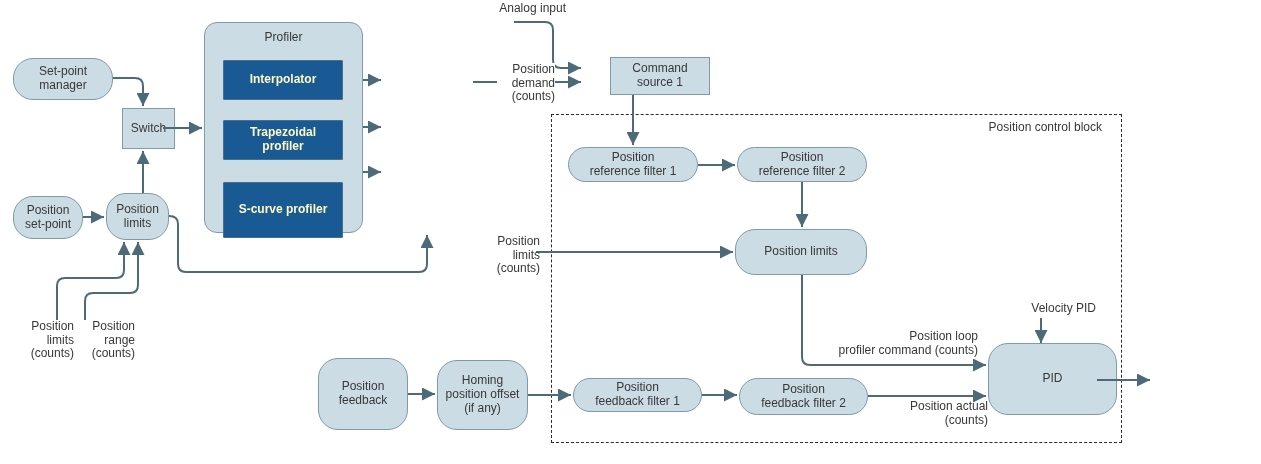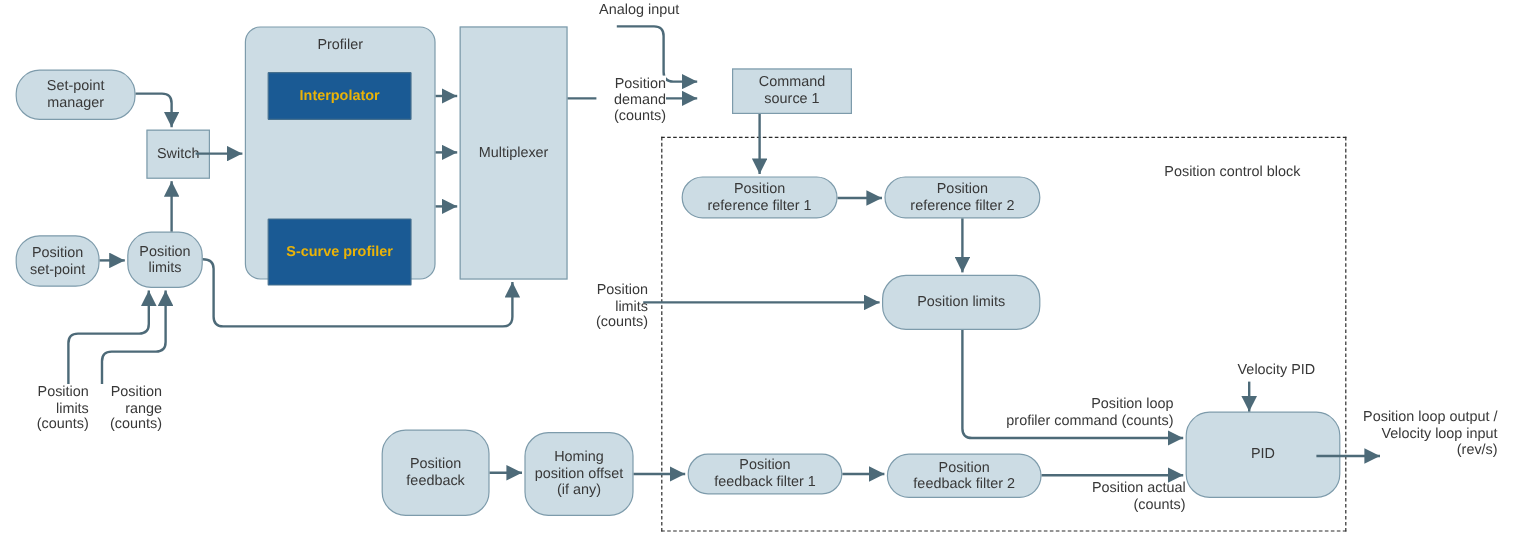--- a/index.html
+++ b/index.html
@@ -15,35 +15,35 @@
     white-space:pre-line;
     background:var(--box_fill,#ccdce4);
     border:1.5px solid var(--box_border,#7d9bab);
   }
   .round { border-radius:20px; }
   .biground { border-radius:13px; }
   .sharp { border-radius:0; }
   .dark {
     background:var(--dark_fill,#1a5a94);
     border:1px solid var(--dark_border,#46708e);
-    color:#eab308; font-weight:bold; border-radius:1px;
+    color:#fef9c3; font-weight:bold; border-radius:1px;
   }
   .container-label {
     position:absolute; font-size:12px; text-align:center;
   }
   .dashed {
     position:absolute; box-sizing:border-box;
     border:1px dashed var(--dashed_border,#2b2b2b); background:transparent;
   }
   .label {
     position:absolute; font-size:12px; line-height:1.13;
     text-align:right; white-space:pre-line;
   }
   .label.bg { background:#ffffff; }
-  .label.alignright { text-align:center;margin-top:16px; }
+  .label.alignright { text-align:right; }
   svg.wires { position:absolute; left:0; top:0; pointer-events:none; }
   svg.wires path.wire {
     fill:none; stroke:var(--wire,#4d6a78); stroke-width:2;
   }
   .arrowhead { fill:var(--wire,#4d6a78); }
 </style>
 </head>
 <body>
 
 <div class="canvas">
@@ -56,23 +56,24 @@
 
   <div class="node round" style="left:13px; top:58px; width:100px; height:42px">Set-point
 manager</div>
   <div class="node sharp" style="left:122px; top:108px; width:53px; height:41px">Switch</div>
   <div class="node round" style="left:13px; top:196px; width:70px; height:43px">Position
 set-point</div>
   <div class="node round" style="left:106px; top:193px; width:63px; height:47px">Position
 limits</div>
 
   <div class="node dark" style="left:223px; top:60px; width:120px; height:40px">Interpolator</div>
+  <div class="node dark" style="left:223px; top:120px; width:120px; height:40px">Trapezoidal
+profiler</div>
   <div class="node dark" style="left:223px; top:182px; width:120px; height:56px">S-curve profiler</div>
 
-  <div class="node sharp" style="left:383px; top:22px; width:90px; height:211px">Multiplexer</div>
   <div class="node sharp" style="left:610px; top:57px; width:100px; height:38px">Command
 source 1</div>
 
   <div class="node round" style="left:568px; top:147px; width:130px; height:35px">Position
 reference filter 1</div>
   <div class="node round" style="left:737px; top:147px; width:130px; height:35px">Position
 reference filter 2</div>
   <div class="node round" style="left:735px; top:229px; width:132px; height:46px">Position limits</div>
 
   <div class="node round" style="left:318px; top:358px; width:90px; height:72px">Position
@@ -128,17 +129,14 @@
 range
 (counts)</div>
   <div class="label" style="left:482px; top:235px; width:58px">Position
 limits
 (counts)</div>
   <div class="label" style="left:808px; top:330px; width:170px">Position loop
 profiler command (counts)</div>
   <div class="label" style="left:868px; top:400px; width:120px">Position actual
 (counts)</div>
   <div class="label" style="left:986px; top:302px; width:110px">Velocity PID</div>
-  <div class="label" style="left:1116px; top:341px; width:132px">Position loop output /
-Velocity loop input
-(rev/s)</div>
 
 </div>
 
 </body></html>

